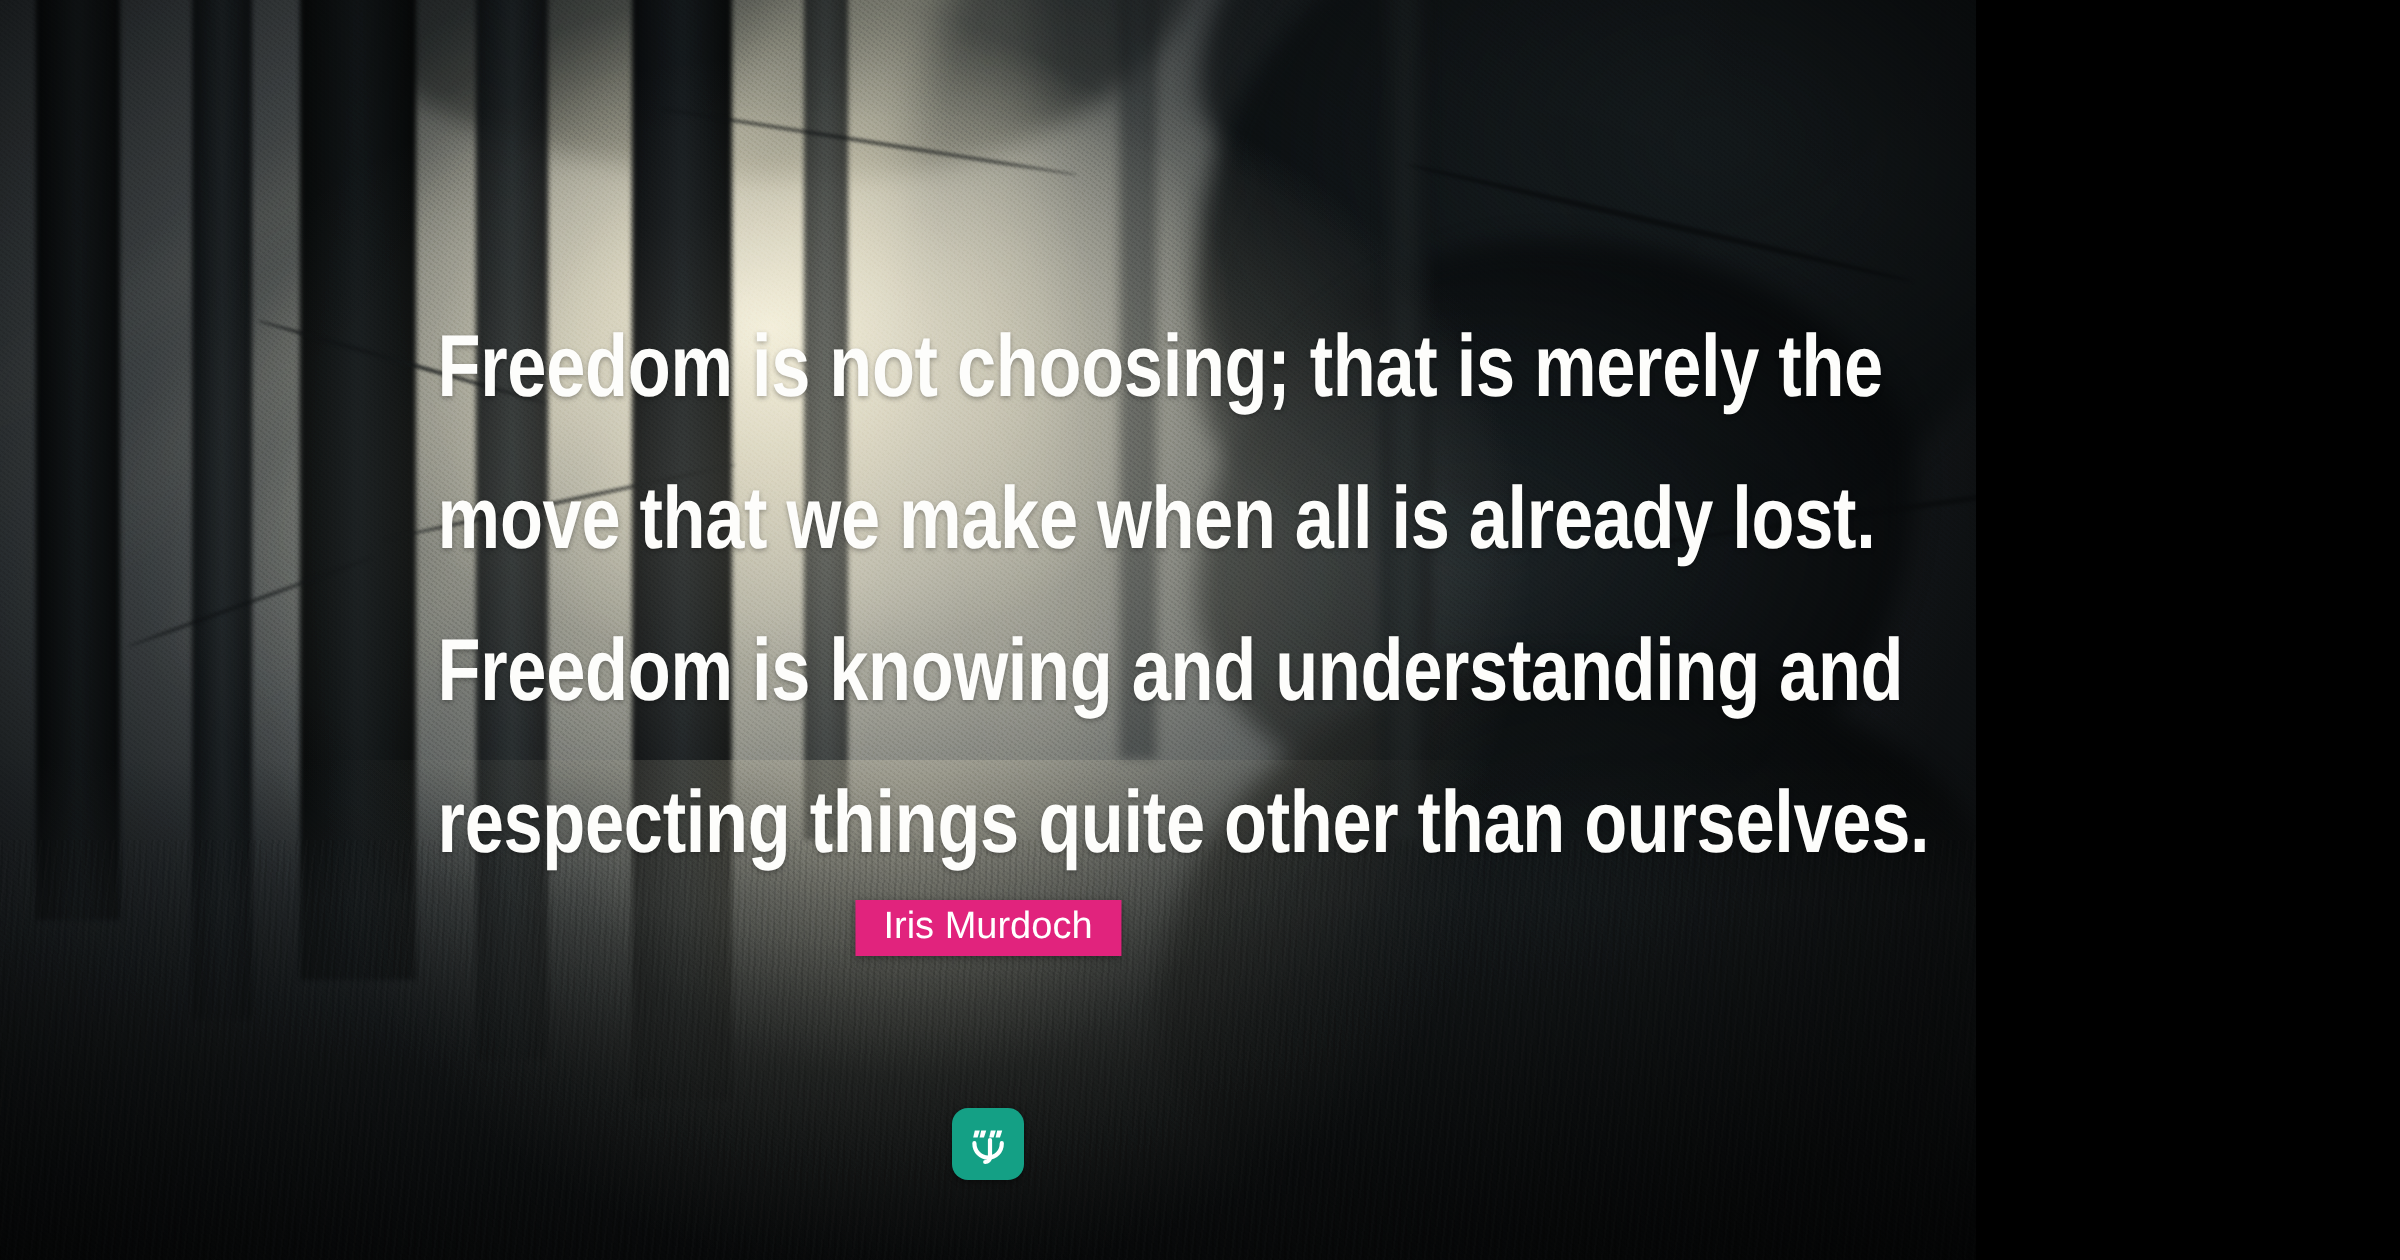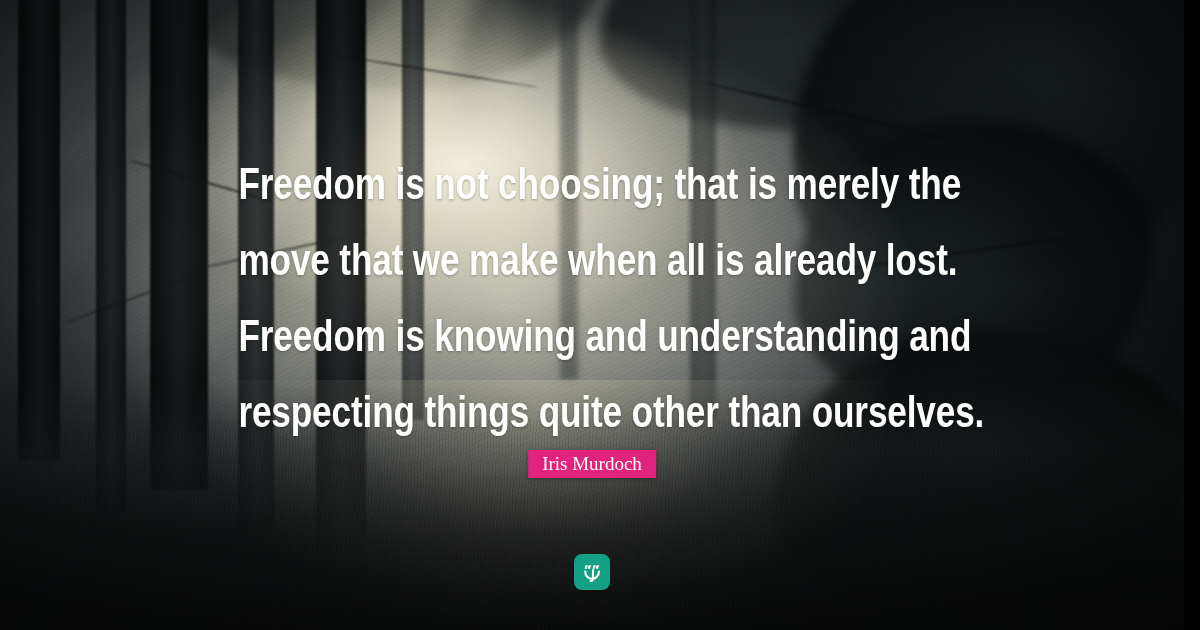--- a/index.html
+++ b/index.html
@@ -5,21 +5,21 @@
   * { margin:0; padding:0; box-sizing:border-box; }
   html,body {
     width:1200px; height:630px;
     background:#000;
     font-family:"Liberation Sans", sans-serif;
     overflow:hidden;
   }
 
   #card {
     position:relative;
-    width:1184px; height:630px;
+    width:988px; height:630px;
     overflow:hidden;
     background:#be185d;
   }
 
   
   .bg { position:absolute; inset:0; }
 
   
   .bg-base {
     background:
@@ -129,21 +129,21 @@
     transform:scaleX(.80);
     white-space:nowrap;
     text-shadow:0 1px 3px rgba(0,0,0,.30);
   }
 
   .author-badge {
     position:absolute; top:450px; left:50%;
     transform:translateX(-50%);
     background:#e1237d;
     color:#fff;
-    font-family:Liberation Serif, serif;
+    font-family:Liberation Sans, sans-serif;
     font-size:19px;
     line-height:28px;
     height:28px;
     padding:0 14px;
     white-space:nowrap;
     box-shadow:0 1px 4px rgba(0,0,0,.35);
   }
 
   .brand {
     position:absolute; top:554px; left:50%;

